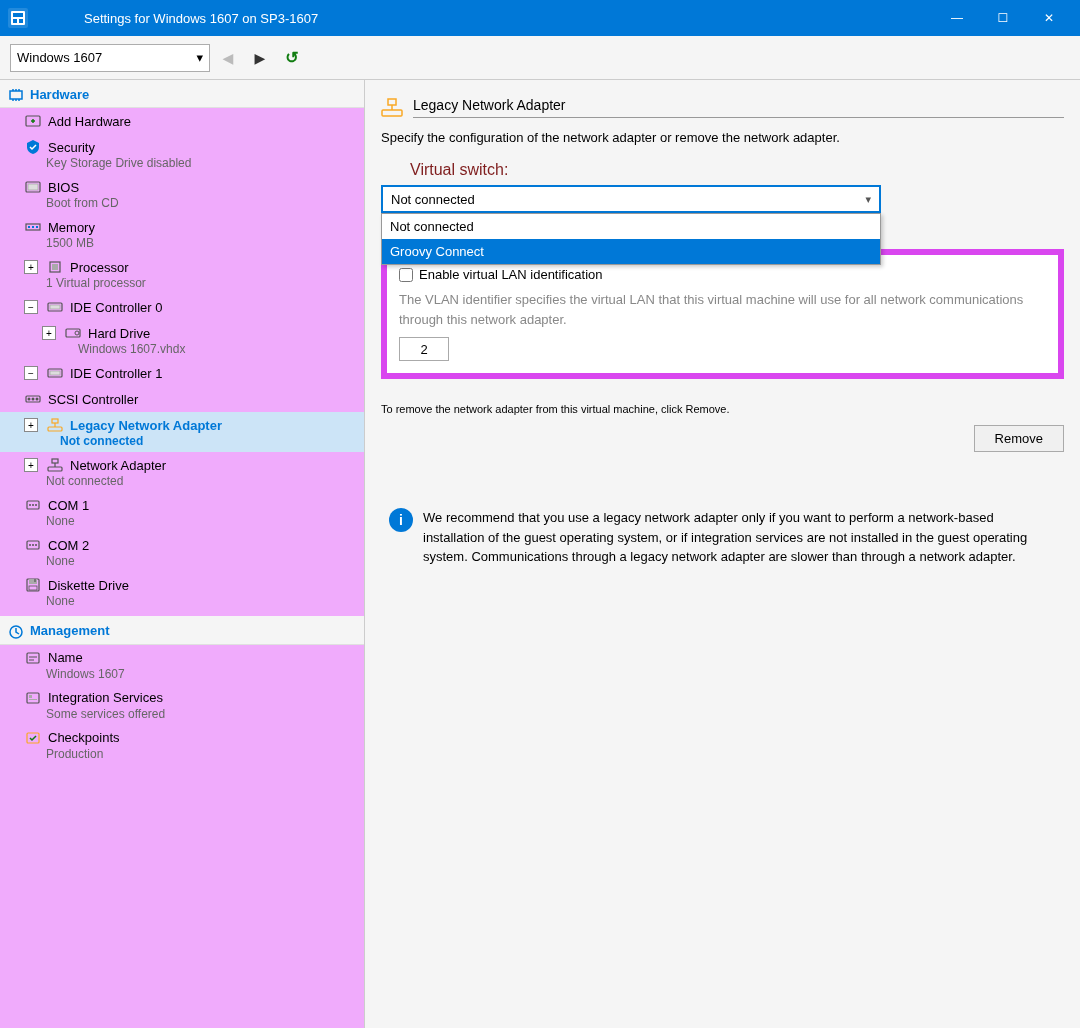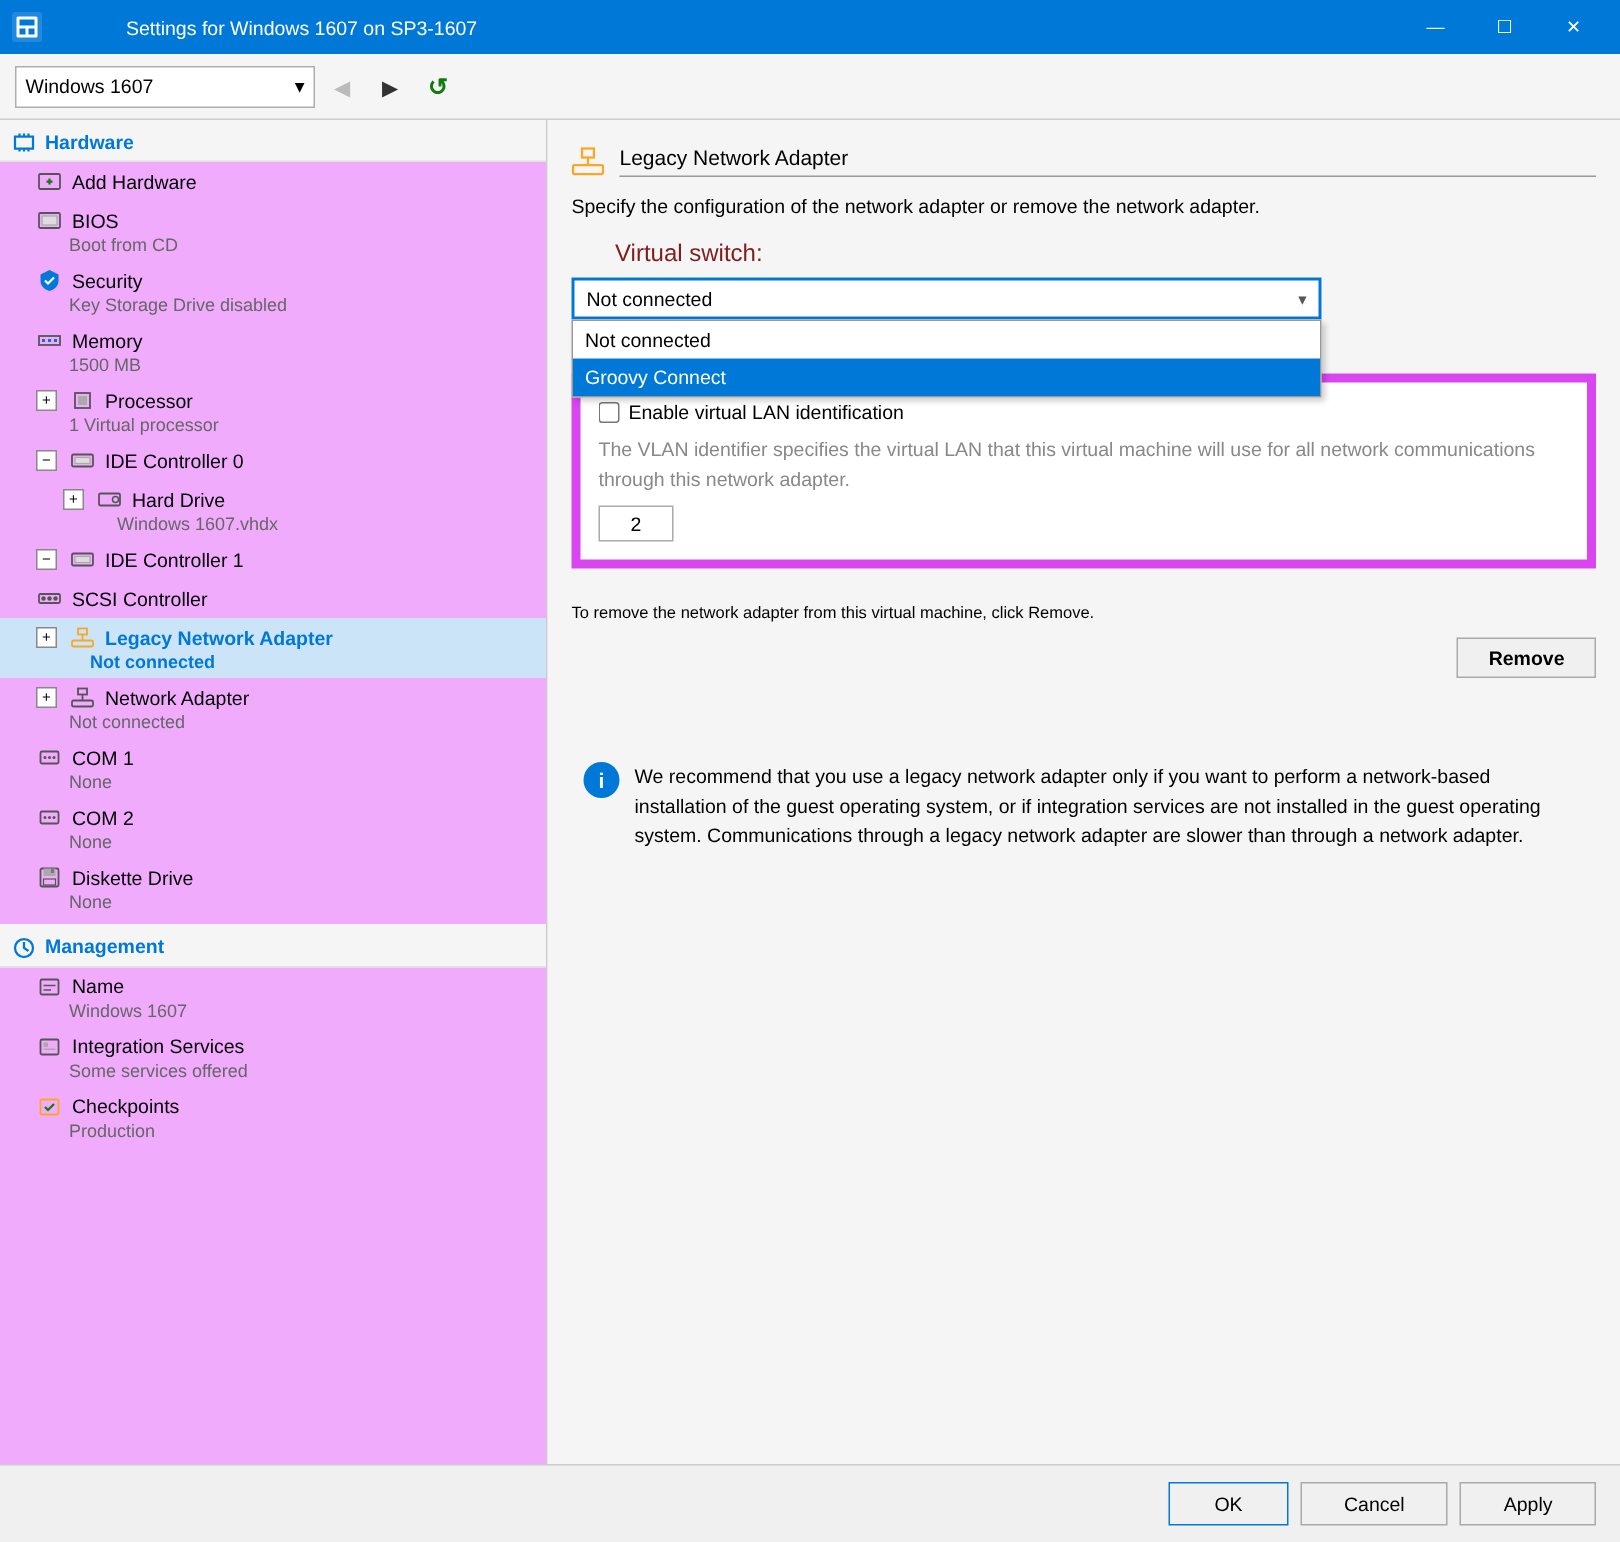--- a/index.html
+++ b/index.html
@@ -188,21 +188,20 @@
     .remove-desc { font-size: 11px; color: #000; margin-top: 16px; margin-bottom: 10px; }
 
     .remove-btn {
       float: right;
       padding: 5px 20px;
       background: #f0f0f0;
       border: 1px solid #aaa;
       font-size: 13px;
       cursor: pointer;
       margin-bottom: 8px;
-      font-weight: bold;
     }
 
     .info-box {
       display: flex; align-items: flex-start; gap: 10px;
       margin-top: 40px;
       background: #f5f5f5;
       padding: 8px;
     }
     .info-icon {
       width: 24px; height: 24px; border-radius: 50%;
@@ -293,40 +292,40 @@
               </svg>
           </span>
           <span class="item-main">Add Hardware</span>
         </div>
       </div>
 
       <div class="sidebar-item indent-1">
         <div class="item-row">
           <span class="item-icon">
             <svg width="16" height="16" viewBox="0 0 16 16">
+                <path d="M8 1L2 4v4c0 3.5 2.5 6 6 7 3.5-1 6-3.5 6-7V4z" fill="#0078d7"></path>
+                <path d="M5 8l2 2 4-4" stroke="white" stroke-width="1.5" fill="none"></path>
+              </svg>
+          </span>
+          <span class="item-main">Security</span>
+        </div>
+        <div class="item-sub">Key Storage Drive disabled</div>
+      </div>
+
+      <div class="sidebar-item indent-1">
+        <div class="item-row">
+          <span class="item-icon">
+            <svg width="16" height="16" viewBox="0 0 16 16">
                 <rect x="1" y="3" width="14" height="10" fill="none" stroke="#555" stroke-width="1.2" rx="1"></rect>
                 <rect x="3" y="5" width="10" height="6" fill="#ddd" stroke="#aaa" stroke-width="0.8"></rect>
               </svg>
           </span>
           <span class="item-main">BIOS</span>
         </div>
         <div class="item-sub">Boot from CD</div>
-      </div>
-
-      <div class="sidebar-item indent-1">
-        <div class="item-row">
-          <span class="item-icon">
-            <svg width="16" height="16" viewBox="0 0 16 16">
-                <path d="M8 1L2 4v4c0 3.5 2.5 6 6 7 3.5-1 6-3.5 6-7V4z" fill="#0078d7"></path>
-                <path d="M5 8l2 2 4-4" stroke="white" stroke-width="1.5" fill="none"></path>
-              </svg>
-          </span>
-          <span class="item-main">Security</span>
-        </div>
-        <div class="item-sub">Key Storage Drive disabled</div>
       </div>
 
       <div class="sidebar-item indent-1">
         <div class="item-row">
           <span class="item-icon">
             <svg width="16" height="16" viewBox="0 0 16 16">
                 <rect x="1" y="5" width="14" height="6" fill="none" stroke="#555" stroke-width="1.2"></rect>
                 <rect x="3" y="7" width="2" height="2" fill="#0078d7"></rect>
                 <rect x="7" y="7" width="2" height="2" fill="#0078d7"></rect>
                 <rect x="11" y="7" width="2" height="2" fill="#0078d7"></rect>
@@ -586,19 +585,14 @@
 
       <div class="info-box">
         <div class="info-icon">i</div>
         <div class="info-text">We recommend that you use a legacy network adapter only if you want to perform a network-based installation of the guest operating system, or if integration services are not installed in the guest operating system. Communications through a legacy network adapter are slower than through a network adapter.</div>
       </div>
 
     </div>
 
   </div>
 
-  <div class="bottom-bar">
-    <button class="bottom-btn primary">OK</button>
-    <button class="bottom-btn">Cancel</button>
-    <button class="bottom-btn">Apply</button>
-  </div>
 
 </div>
 
 </body></html>

